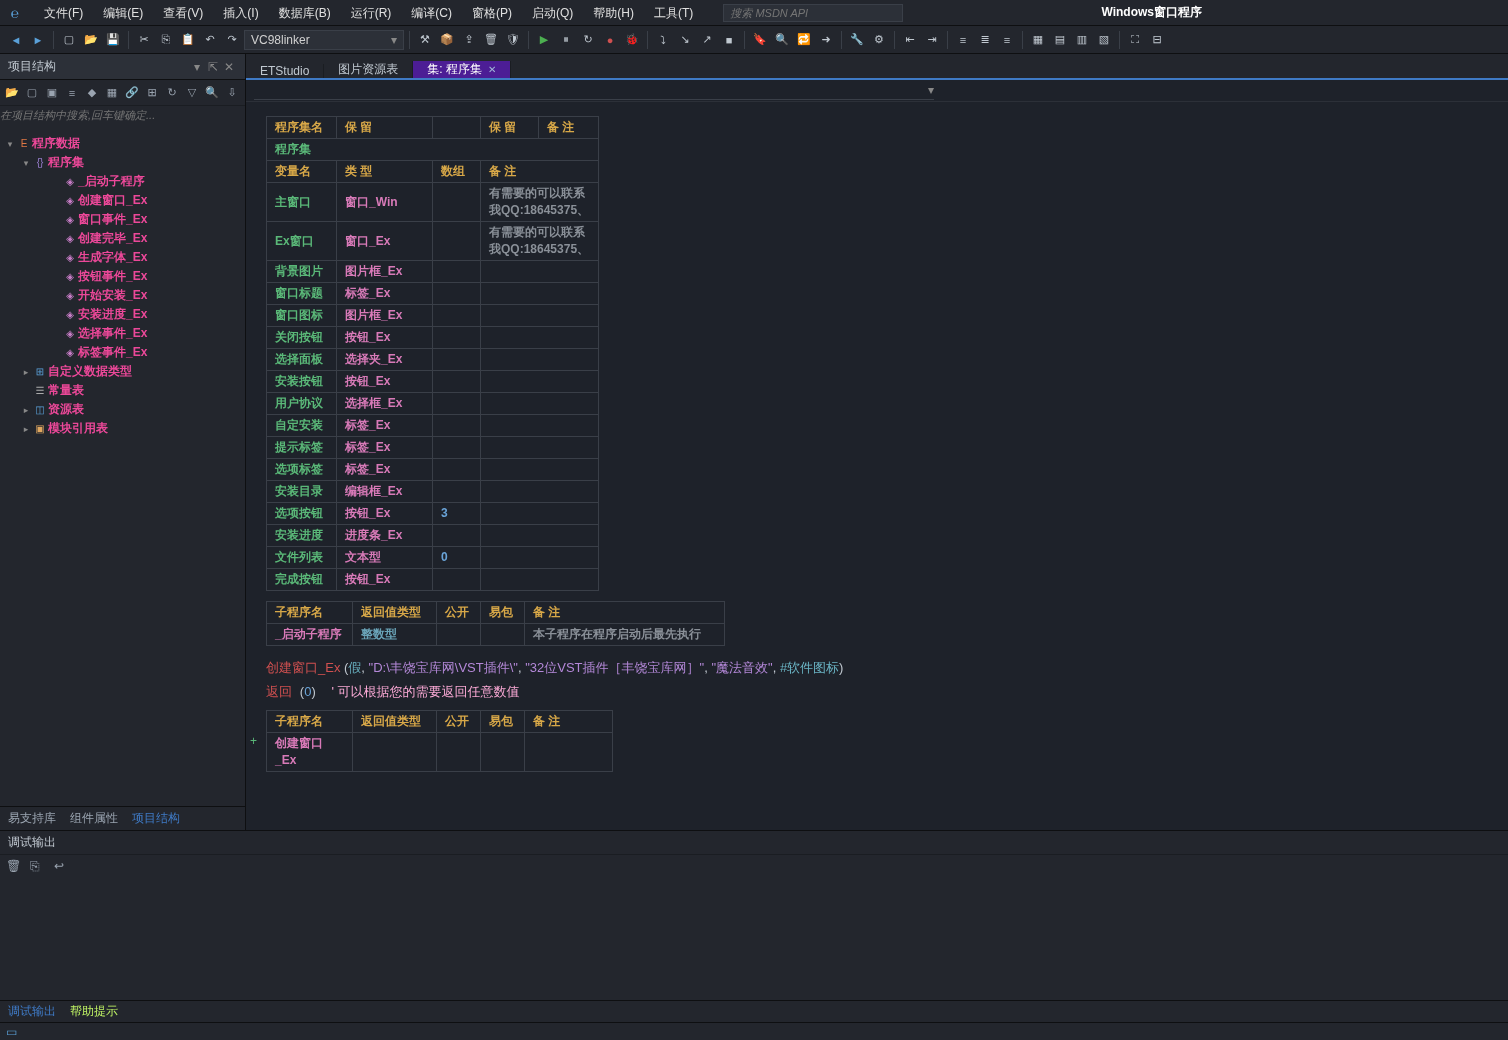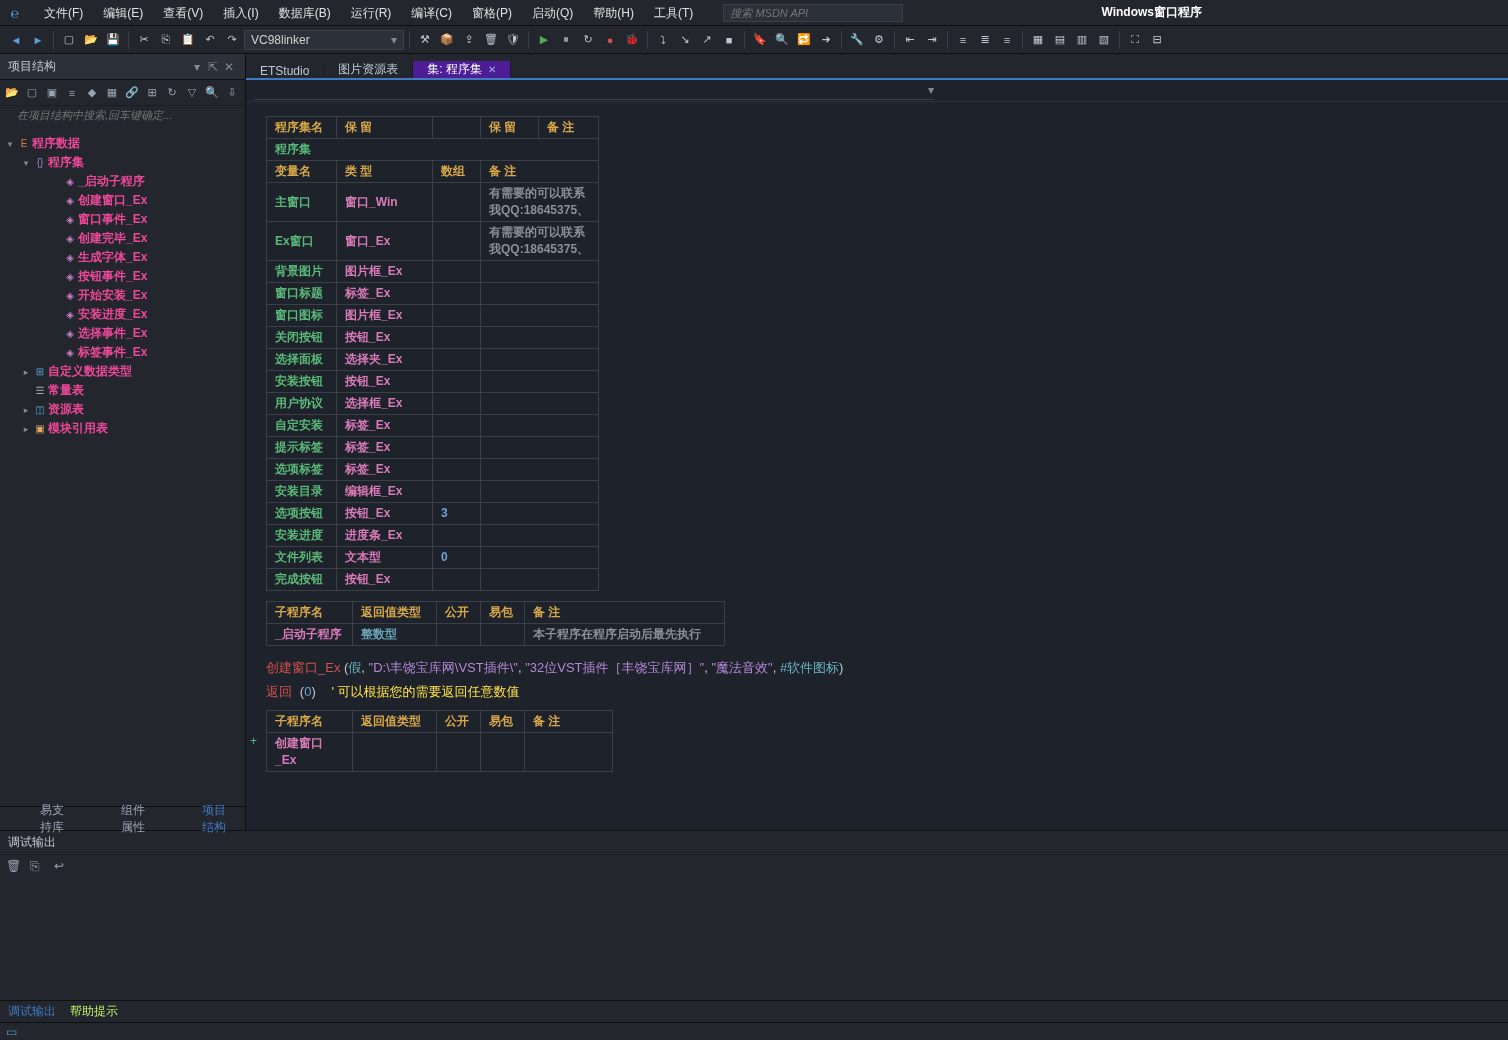--- a/index.html
+++ b/index.html
@@ -23,38 +23,38 @@
 
 .workarea { display: flex; height: calc(1040px - 26px - 28px - 170px - 22px - 18px); }
 
 
 .left-panel { width: 246px; background: #23262d; border-right: 1px solid #0e0f11; display: flex; flex-direction: column; }
 .panel-header { height: 26px; background: #2c3038; display: flex; align-items: center; padding: 0 8px; border-bottom: 1px solid #0e0f11; }
 .panel-header .title { color: #c0c8d0; flex: 1; }
 .panel-header .btn { width: 16px; text-align: center; color: #888; cursor: pointer; }
 .panel-toolbar { height: 26px; display: flex; align-items: center; padding: 0 4px; gap: 4px; border-bottom: 1px solid #1a1d22; }
 .panel-toolbar .icon { width: 16px; height: 16px; color: #9aa4b0; cursor: pointer; display:flex; align-items:center; justify-content:center; font-size:11px;}
-.panel-search { height: 24px; padding: 2px 17px; }
+.panel-search { height: 24px; padding: 2px 0; }
 .panel-search input { width: 100%; background: transparent; border: none; color: #7a8089; font-size: 11px; font-style: italic; outline: none; }
 
 .tree { flex: 1; overflow: auto; padding: 4px 0; }
 .tree-node { display: flex; align-items: center; height: 19px; padding-left: 4px; cursor: pointer; }
 .tree-arrow { width: 12px; color: #888; font-size: 9px; text-align:center;}
 .tree-icon { width: 16px; text-align: center; font-size: 10px; }
 .tree-label { color: #ec4899; font-weight: bold; }
 .tree-icon.e { color: #e07845; }
 .tree-icon.brace { color: #9a7fd0; }
 .tree-icon.cube { color: #c77dc7; }
 .tree-icon.struct { color: #5aa0d8; }
 .tree-icon.table { color: #aaa; }
 .tree-icon.res { color: #5aa0d8; }
 .tree-icon.mod { color: #e0a860; }
 
 .left-tabs { height: 24px; background: #23262d; border-top: 1px solid #0e0f11; display: flex; align-items: center; padding: 0 8px; gap: 14px; }
-.left-tabs .tab { color: #9aa4b0; cursor: pointer; margin-left: 32px; }
+.left-tabs .tab { color: #9aa4b0; cursor: pointer; }
 .left-tabs .tab.active { color: #3f7ac5; }
 
 
 .editor-area { flex: 1; display: flex; flex-direction: column; background: #1e222a; }
 .editor-tabs { height: 26px; background: #23262d; display: flex; align-items: flex-end; border-bottom: 2px solid #3f7ac5; }
 .editor-tab { padding: 0 14px; display: flex; align-items: center; gap: 6px; color: #c0c8d0; cursor: pointer; border-right: 1px solid #1a1d22; }
 .editor-tab.active { background: #4c1d95; color: #fff; }
 .editor-tab .close { color: #a0b8d8; font-size: 10px; }
 
 .editor-body { flex: 1; overflow: auto; padding: 14px 20px; position: relative; }
@@ -71,21 +71,21 @@
 .green-txt { color: #5ab878; }
 .pink-txt { color: #d87ab8; }
 .cyan-txt { color: #6aa4b8; }
 .num-txt { color: #6aa4d8; }
 .gray-txt { color: #8a9098; }
 
 .code-line { padding: 2px 0; font-family: "NSimSun", monospace; font-size: 13px; line-height: 20px; }
 .kw-red { color: #d05050; }
 .kw-cyan { color: #6ab4c4; }
 .str { color: #b488d8; }
-.comment { color: #fde047; }
+.comment { color: #f9a8d4; }
 .paren { color: #c0c8d0; }
 .plus-gutter { color: #5ab878; position:absolute; left: 4px; }
 
 
 .debug-panel { height: 170px; background: #23262d; border-top: 1px solid #0e0f11; display: flex; flex-direction: column; }
 .debug-header { height: 24px; display: flex; align-items: center; padding: 0 8px; color: #c0c8d0; border-bottom: 1px solid #1a1d22; }
 .debug-toolbar { height: 22px; display: flex; align-items: center; padding: 0 6px; gap: 8px; }
 .debug-toolbar .icon { width: 16px; color: #9aa4b0; cursor: pointer; }
 .debug-body { flex: 1; background: #23262d; }
 

